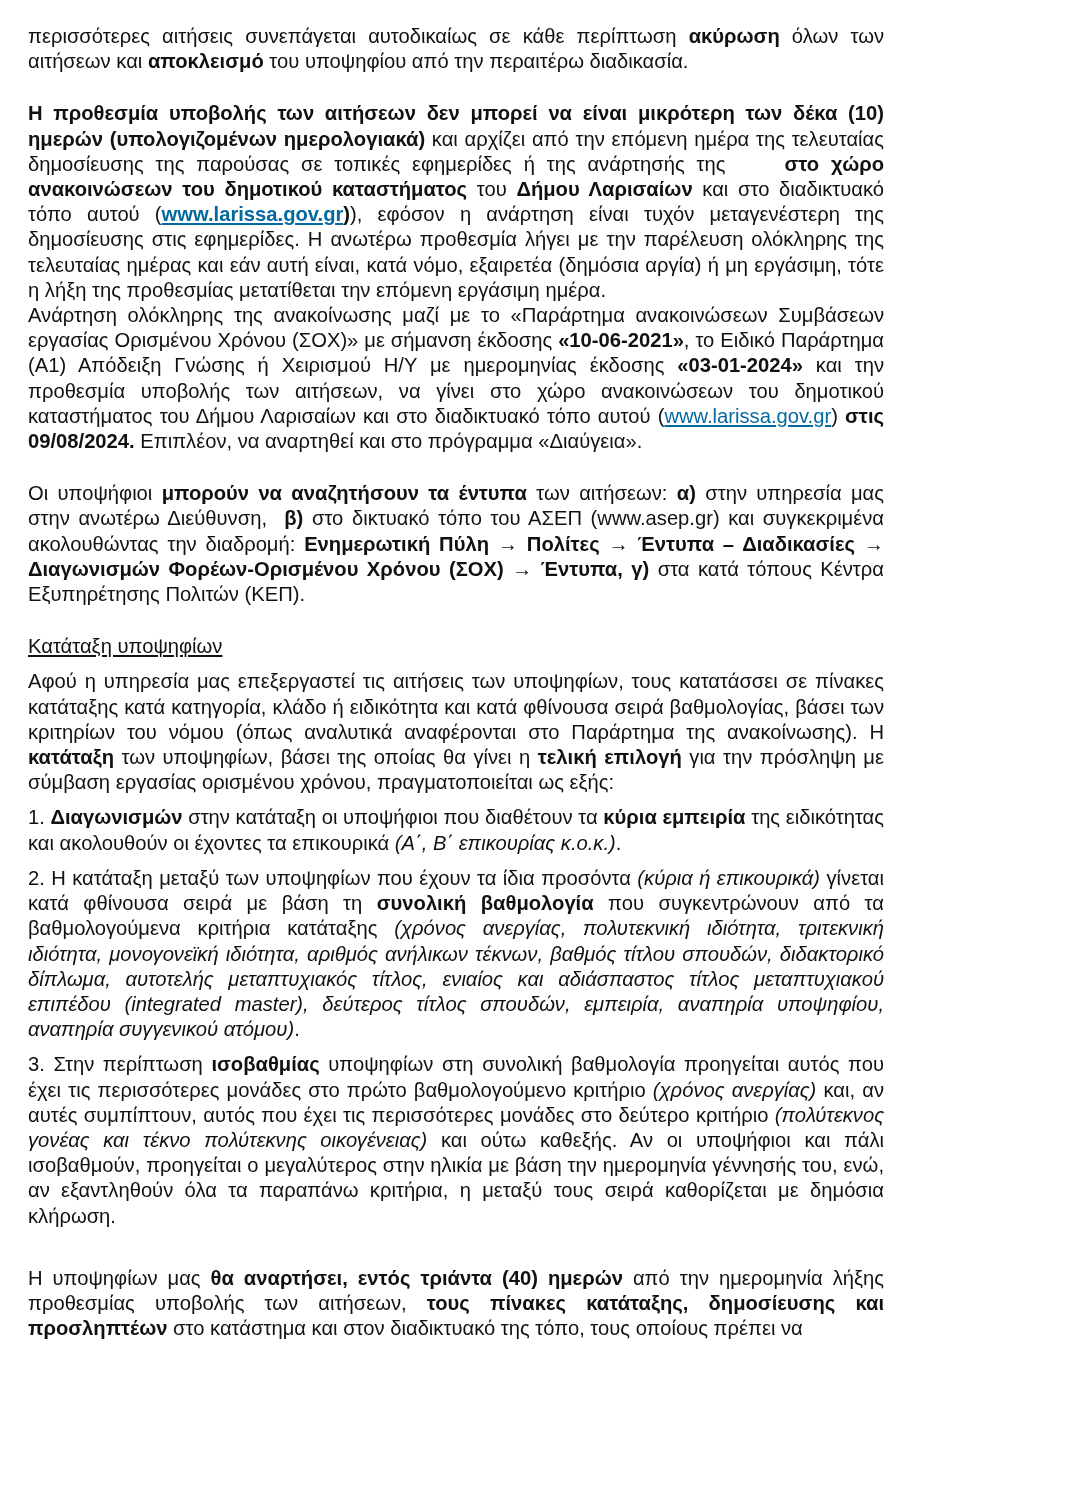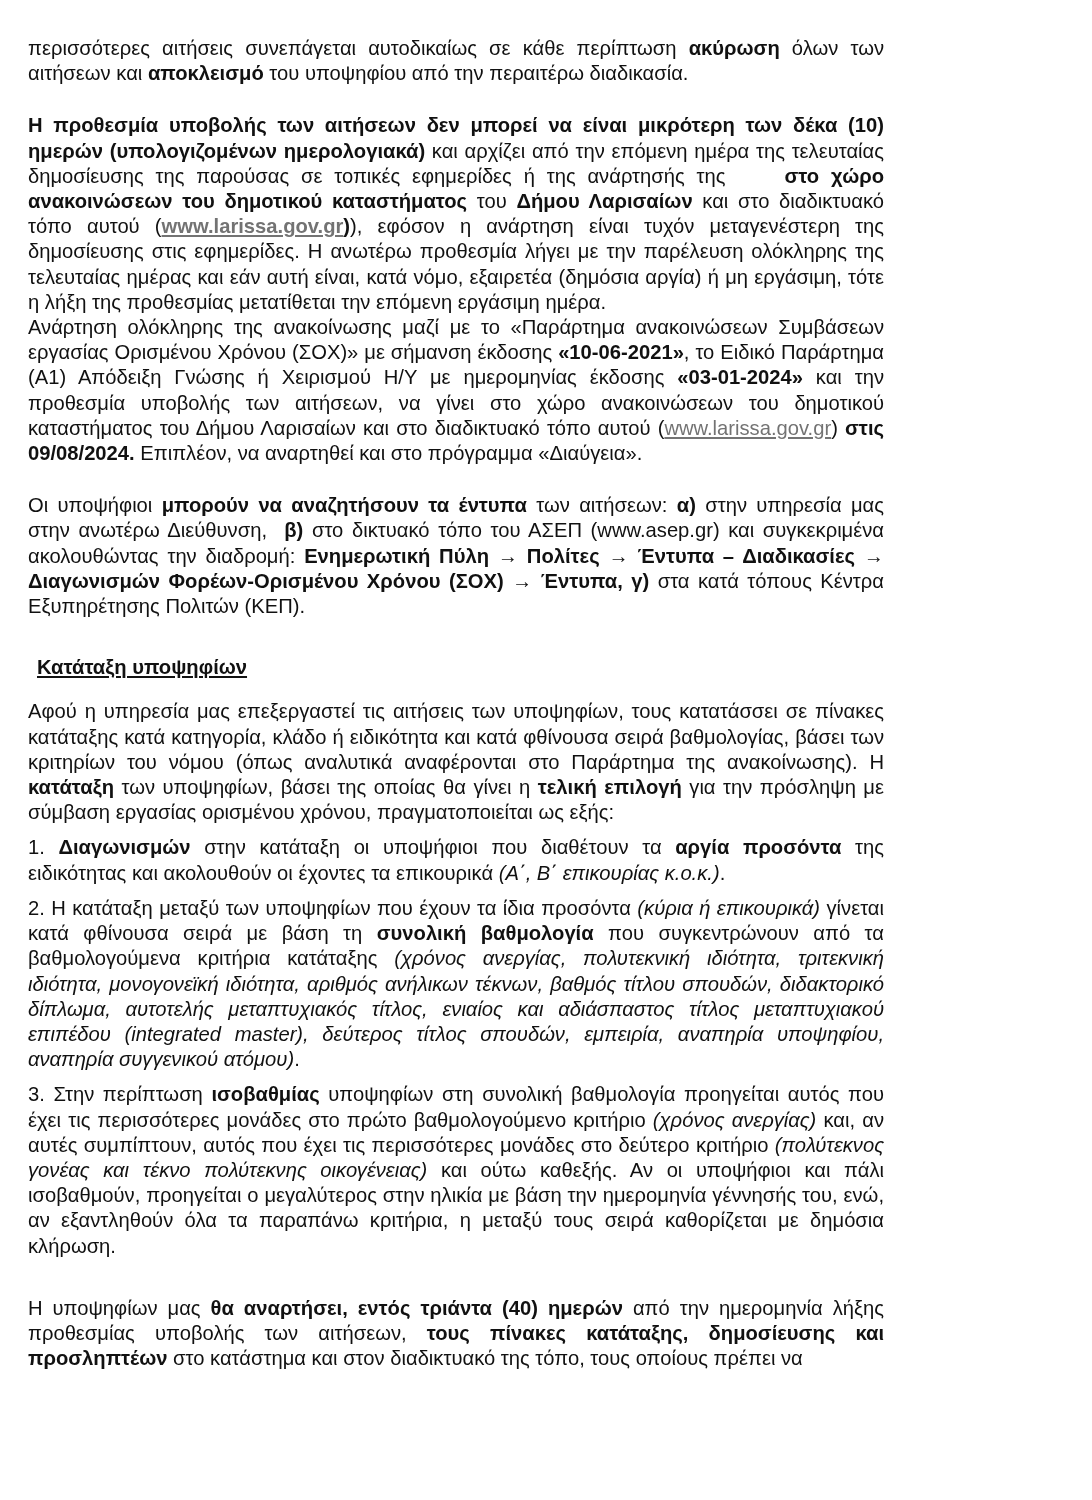--- a/index.html
+++ b/index.html
@@ -5,28 +5,28 @@
   html, body { margin: 0; padding: 0; background: #ffffff; }
   body {
     width: 1092px;
     height: 1500px;
     overflow: hidden;
     font-family: "Liberation Sans", sans-serif;
     color: #111111;
     font-size: 20.2px;
     line-height: 25.2px;
   }
-  .page { padding: 36px 20px 0 28px; box-sizing: border-box; width: 904px; }
+  .page { padding: 24px 20px 0 28px; box-sizing: border-box; width: 904px; }
   p { margin: 0; text-align: justify; text-align-last: left; }
   .gap-lg { height: 27px; }
   .gap-md { height: 10px; }
   b { font-weight: bold; }
   i { }
-  a.link { color: #737373; text-decoration: underline; }
-  .heading { text-decoration: underline; font-weight: bold; margin: 9px; }
+  a.link { color: #0369a1; text-decoration: underline; }
+  .heading { text-decoration: underline; font-weight: normal; margin: 0; }
   .arrow { font-weight: bold; }
 </style>
 </head>
 <body>
 
 <div class="page">
 
   <p><span>περισσότερες αιτήσεις συνεπάγεται αυτοδικαίως σε κάθε περίπτωση </span><b>ακύρωση</b><span> όλων των αιτήσεων και </span><b>αποκλεισμό</b><span> του υποψηφίου από την περαιτέρω διαδικασία.</span></p>
 
   <div class="gap-lg"></div>
@@ -39,21 +39,21 @@
 
   <p><span>Οι υποψήφιοι </span><b>μπορούν να αναζητήσουν τα έντυπα</b><span> των αιτήσεων: </span><b>α)</b><span> στην υπηρεσία μας στην ανωτέρω Διεύθυνση,  </span>&nbsp;<b>β)</b><span> στο δικτυακό τόπο του ΑΣΕΠ (www.asep.gr) και συγκεκριμένα ακολουθώντας την διαδρομή: </span><b>Ενημερωτική Πύλη</b> <span class="arrow">→</span> <b>Πολίτες</b> <span class="arrow">→</span> <b>Έντυπα – Διαδικασίες</b> <span class="arrow">→</span> <b>Διαγωνισμών Φορέων-Ορισμένου Χρόνου (ΣΟΧ)</b> <span class="arrow">→</span> <b>Έντυπα, γ)</b><span> στα κατά τόπους Κέντρα Εξυπηρέτησης Πολιτών (ΚΕΠ).</span></p>
 
   <div class="gap-lg"></div>
 
   <p class="heading">Κατάταξη υποψηφίων</p>
   <div class="gap-md"></div>
   <p><span>Αφού η υπηρεσία μας επεξεργαστεί τις αιτήσεις των υποψηφίων, τους κατατάσσει σε πίνακες κατάταξης κατά κατηγορία, κλάδο ή ειδικότητα και κατά φθίνουσα σειρά βαθμολογίας, βάσει των κριτηρίων του νόμου (όπως αναλυτικά αναφέρονται στο Παράρτημα της ανακοίνωσης). Η </span><b>κατάταξη</b><span> των υποψηφίων, βάσει της οποίας θα γίνει η </span><b>τελική επιλογή</b><span> για την πρόσληψη με σύμβαση εργασίας ορισμένου χρόνου, πραγματοποιείται ως εξής:</span></p>
 
   <div class="gap-md"></div>
-  <p><span>1. </span><b>Διαγωνισμών</b><span> στην κατάταξη οι υποψήφιοι που διαθέτουν τα </span><b>αργία προσόντα</b><span> της ειδικότητας και ακολουθούν οι έχοντες τα επικουρικά </span><i>(Α΄, Β΄ επικουρίας κ.ο.κ.)</i><span>.</span></p>
+  <p><span>1. </span><b>Διαγωνισμών</b><span> στην κατάταξη οι υποψήφιοι που διαθέτουν τα </span><b>κύρια εμπειρία</b><span> της ειδικότητας και ακολουθούν οι έχοντες τα επικουρικά </span><i>(Α΄, Β΄ επικουρίας κ.ο.κ.)</i><span>.</span></p>
 
   <div class="gap-md"></div>
   <p><span>2. Η κατάταξη μεταξύ των υποψηφίων που έχουν τα ίδια προσόντα </span><i>(κύρια ή επικουρικά)</i><span> γίνεται κατά φθίνουσα σειρά με βάση τη </span><b>συνολική βαθμολογία</b><span> που συγκεντρώνουν από τα βαθμολογούμενα κριτήρια κατάταξης </span><i>(χρόνος ανεργίας, πολυτεκνική ιδιότητα, τριτεκνική ιδιότητα, μονογονεϊκή ιδιότητα, αριθμός ανήλικων τέκνων, βαθμός τίτλου σπουδών, διδακτορικό δίπλωμα, αυτοτελής μεταπτυχιακός τίτλος, ενιαίος και αδιάσπαστος τίτλος μεταπτυχιακού επιπέδου (integrated master), δεύτερος τίτλος σπουδών, εμπειρία, αναπηρία υποψηφίου, αναπηρία συγγενικού ατόμου)</i><span>.</span></p>
 
   <div class="gap-md"></div>
   <p><span>3. Στην περίπτωση </span><b>ισοβαθμίας</b><span> υποψηφίων στη συνολική βαθμολογία προηγείται αυτός που έχει τις περισσότερες μονάδες στο πρώτο βαθμολογούμενο κριτήριο </span><i>(χρόνος ανεργίας)</i><span> και, αν αυτές συμπίπτουν, αυτός που έχει τις περισσότερες μονάδες στο δεύτερο κριτήριο </span><i>(πολύτεκνος γονέας και τέκνο πολύτεκνης οικογένειας)</i><span> και ούτω καθεξής. Αν οι υποψήφιοι και πάλι ισοβαθμούν, προηγείται  ο μεγαλύτερος στην ηλικία με βάση την ημερομηνία γέννησής του, ενώ, αν εξαντληθούν όλα τα παραπάνω κριτήρια, η μεταξύ τους σειρά καθορίζεται με δημόσια κλήρωση.</span></p>
 
   <div class="gap-lg"></div>
 
   <div class="gap-md"></div>

